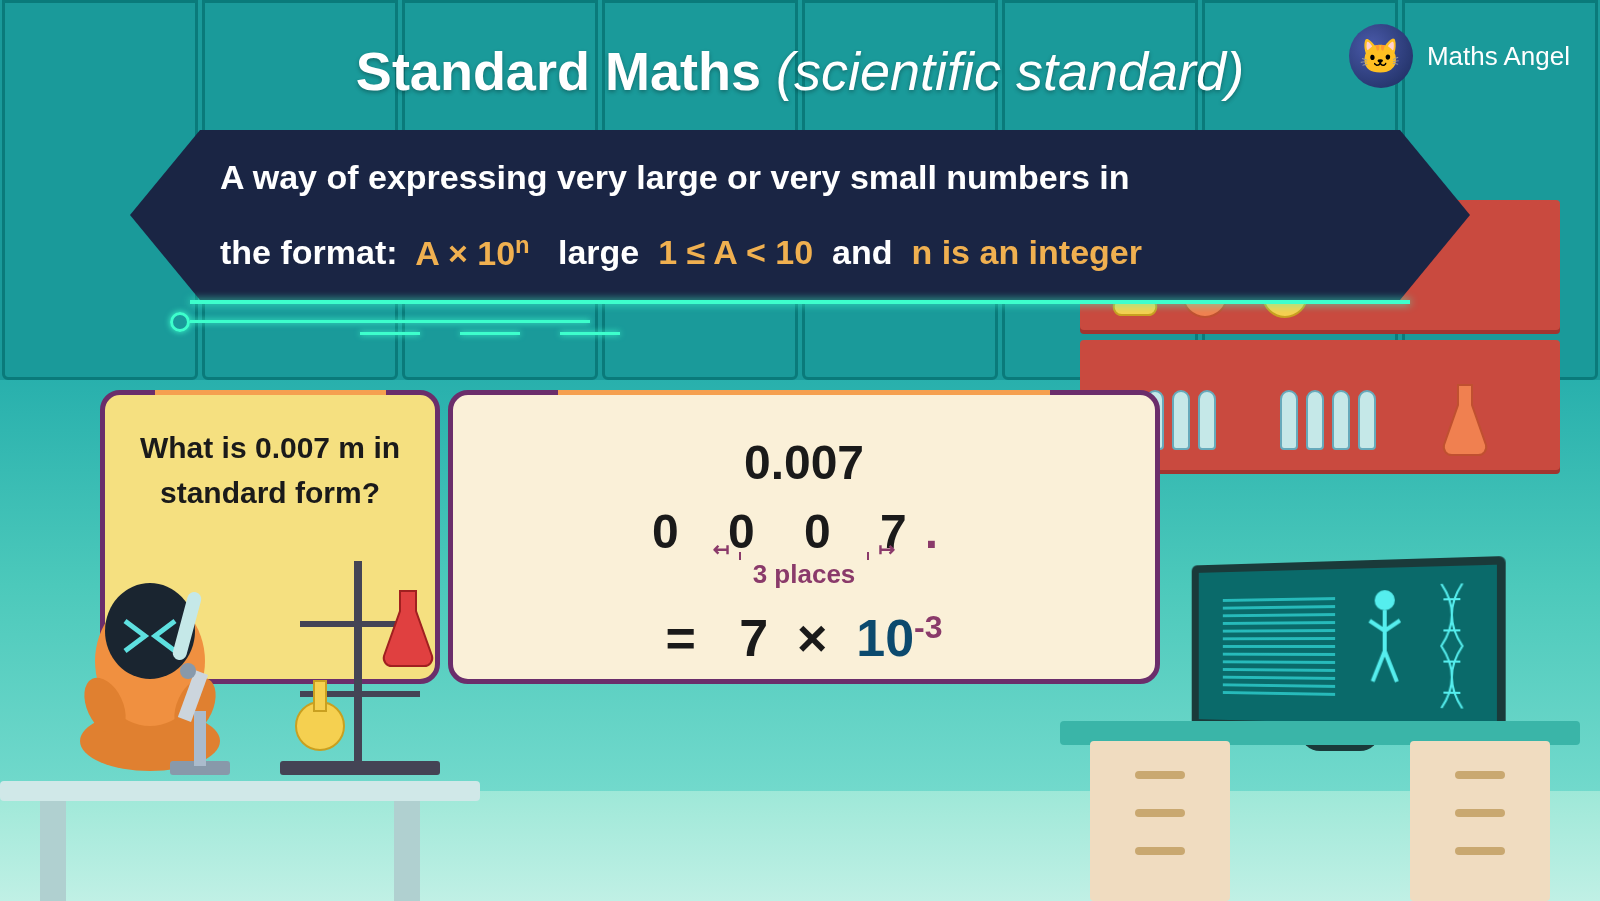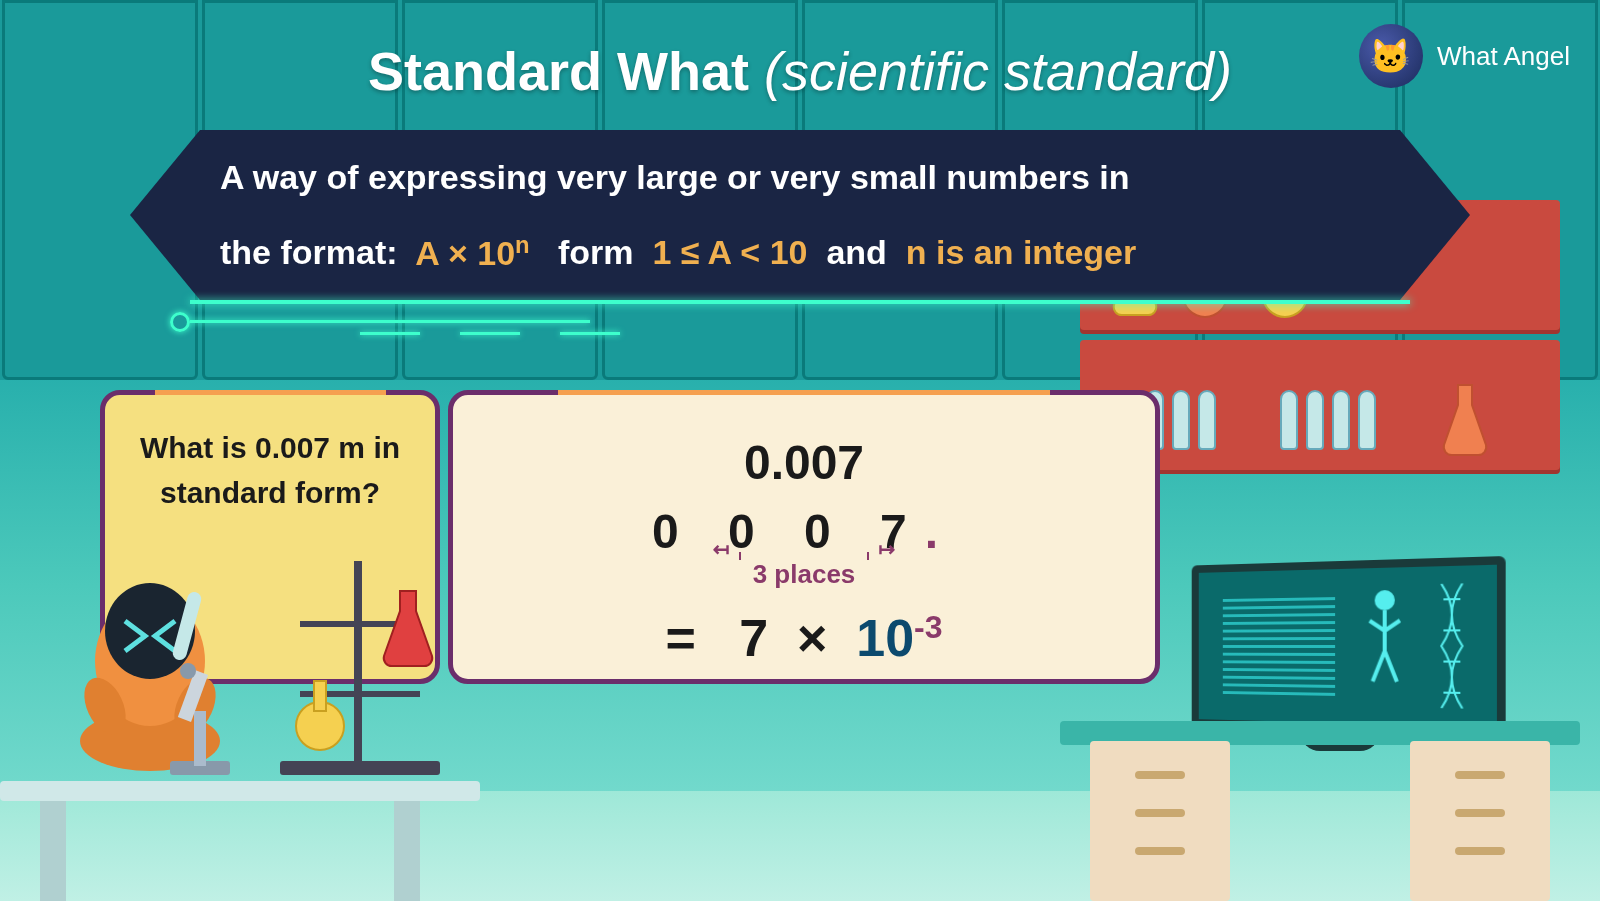--- a/index.html
+++ b/index.html
@@ -154,37 +154,37 @@
     </div>
   <div class="drawers r">
       <div class="drawer-h"></div>
       <div class="drawer-h"></div>
       <div class="drawer-h"></div>
     </div>
 </div>
 
 <div class="brand">
   <div class="brand-logo">🐱</div>
-  <span>What Angel</span>
+  <span>Maths Angel</span>
 </div>
 
 <div class="title">
-  <span>Standard What</span>
+  <span>Standard Maths</span>
   <span class="italic">(scientific standard)</span>
 </div>
 
 <div class="hex-wrap">
   <div class="hex">
     <div>
       <span>A way of expressing very large or very small numbers in</span>
     </div>
     <div>
       <span>the format:</span>&nbsp;
       <span class="orange"><span>A × 10</span><span class="sup">n</span></span>&nbsp;&nbsp;
-      <span>form</span>&nbsp;
+      <span>large</span>&nbsp;
       <span class="orange">1 ≤ A &lt; 10</span>&nbsp;
       <span>and</span>&nbsp;
       <span class="orange">n is an integer</span>
     </div>
   </div>
   <div class="hex-underline"></div>
 </div>
 
 <div class="circuit">
   <div class="circuit-dot"></div>

